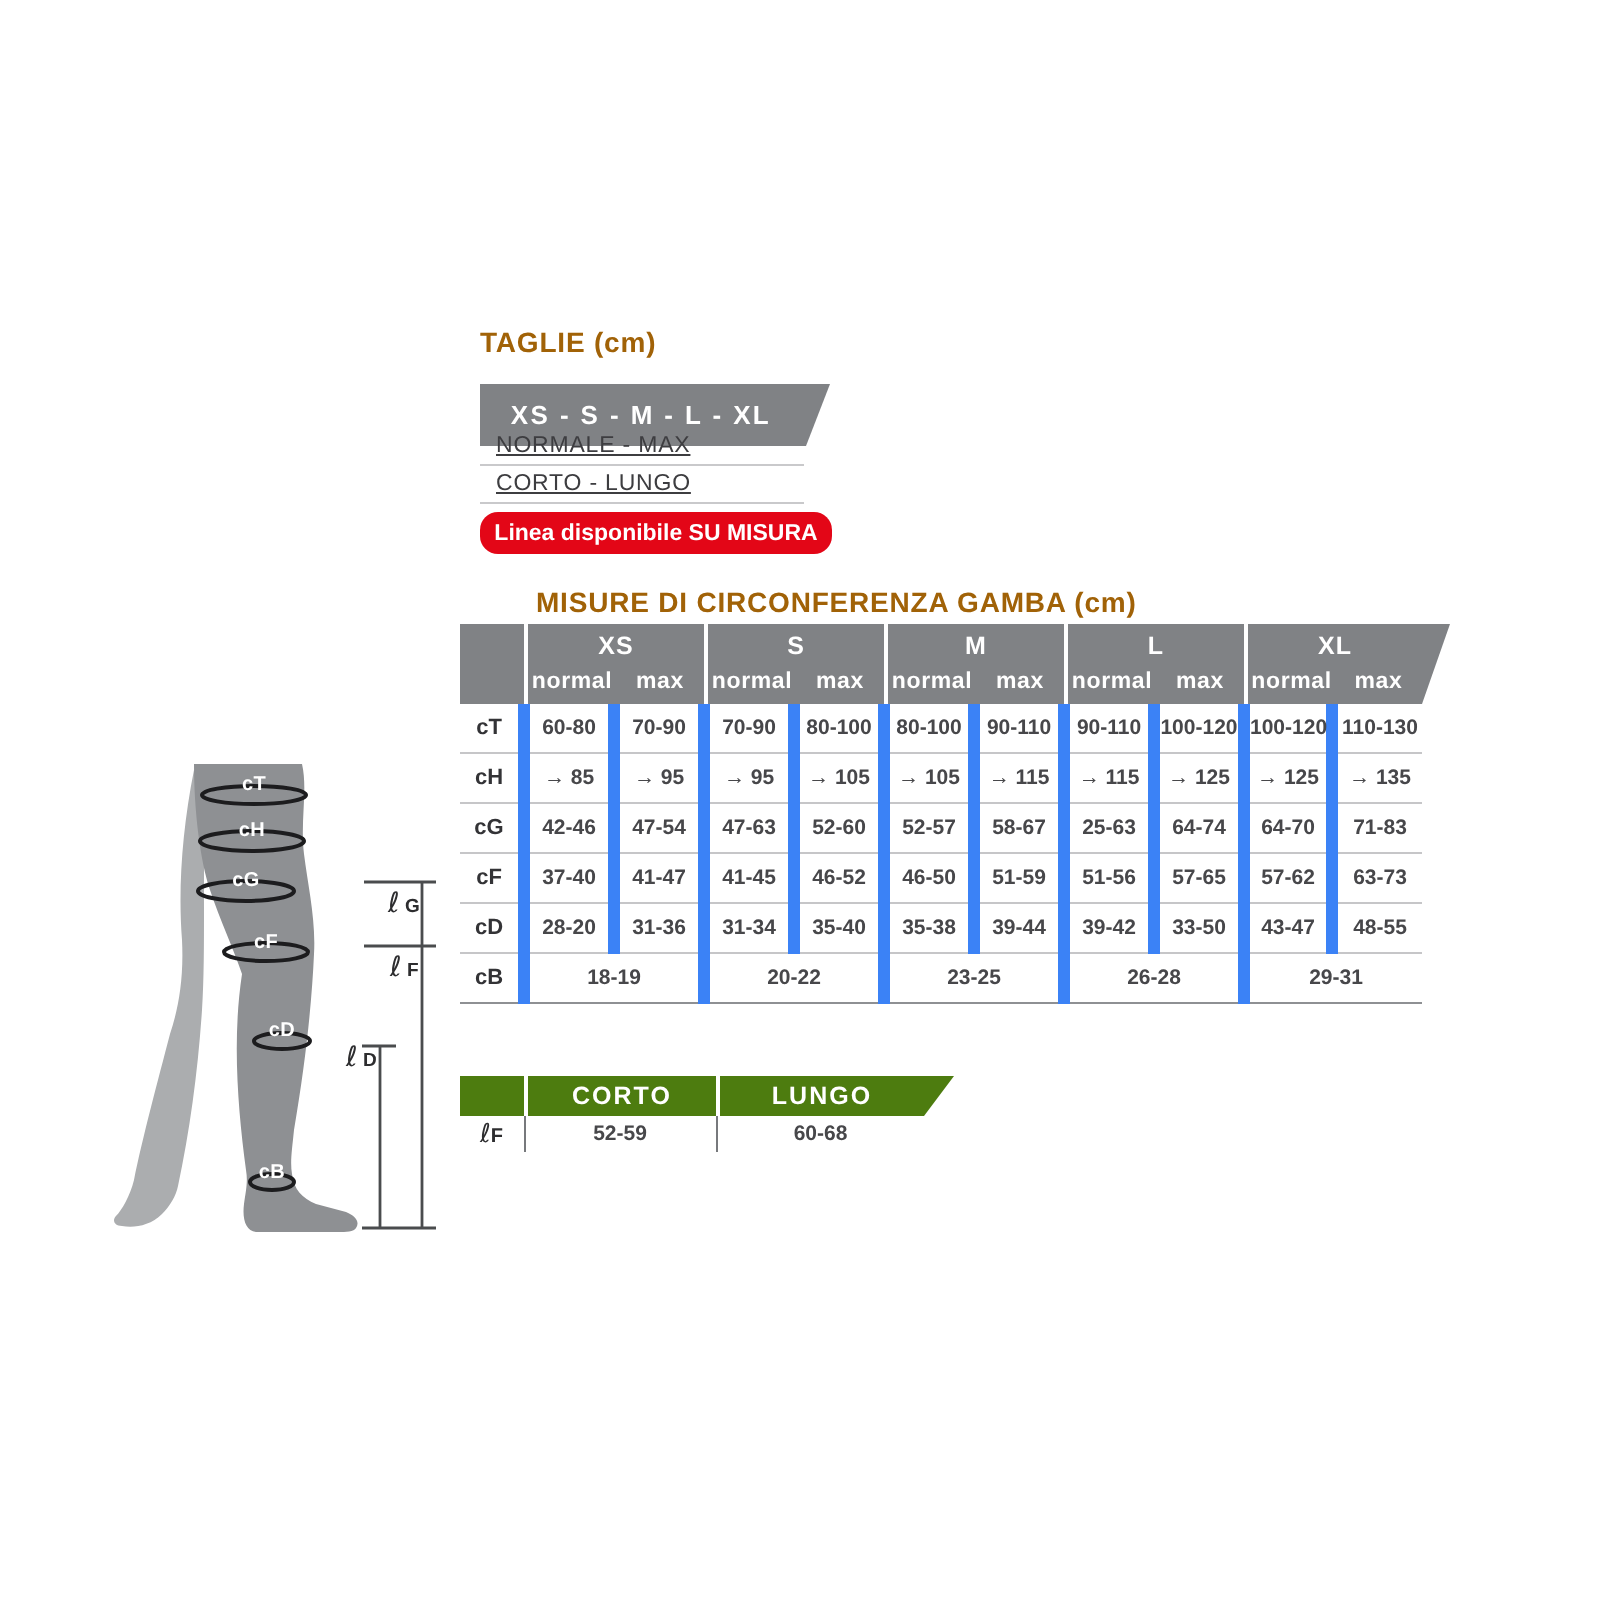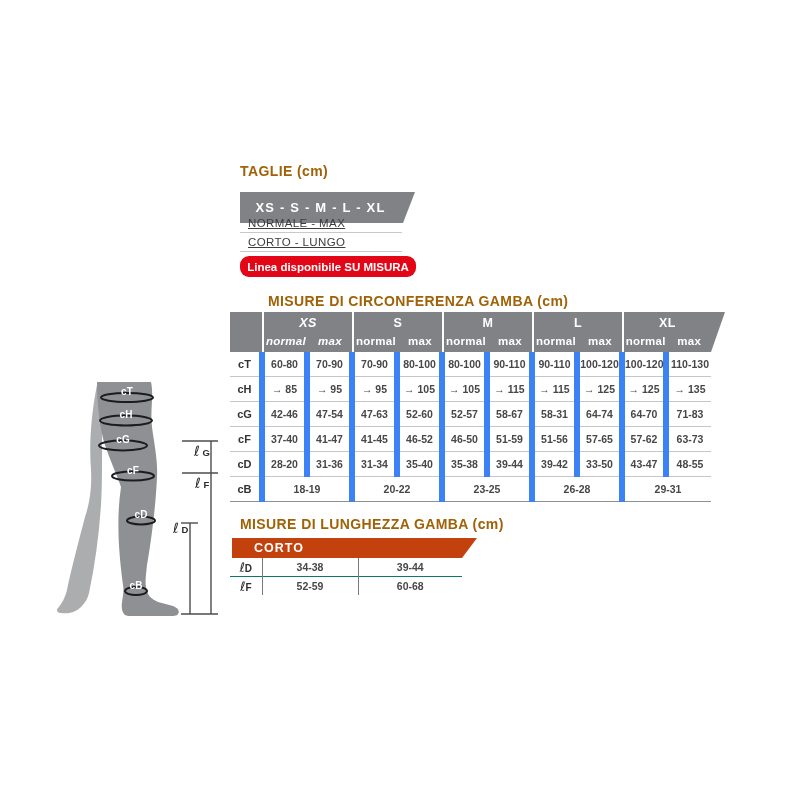--- a/index.html
+++ b/index.html
@@ -37,22 +37,22 @@
   
   table{border-collapse:collapse;table-layout:fixed;}
   .circ-table{left:230px;top:352px;width:481px;}
   .circ-table td{height:24px;text-align:center;vertical-align:middle;font-size:10.5px;
                  font-weight:bold;color:#47474a;padding:0;white-space:nowrap;}
   .circ-table td.rlbl{font-size:11px;color:#333336;}
   .circ-table td.v{border-left:6px solid #3b82f6;}
   .circ-table tr + tr td{border-top:1px solid #c6c6c8;}
   .circ-table tr.last td{border-bottom:1px solid #8e9093;}
 
-  .len-head{left:230px;top:538px;width:247px;height:20px;background:#c2410c;
-            clip-path:polygon(0 0,100% 0,calc(100% - 15px) 100%,0 100%);display:flex;flex-direction:column;}
+  .len-head{left:230px;top:538px;width:247px;height:20px;background:#4d7c0f;
+            clip-path:polygon(0 0,100% 0,calc(100% - 15px) 100%,0 100%);display:flex;}
   .len-spacer{width:32px;}
   .len-col{border-left:2px solid #fff;box-sizing:border-box;text-align:center;line-height:20px;
            color:#fff;font-weight:bold;font-size:12.5px;letter-spacing:1px;}
   .len-table{left:230px;top:558px;width:232px;}
   .len-table td{height:18px;text-align:center;vertical-align:middle;font-size:10.5px;
                 font-weight:bold;color:#47474a;padding:0;white-space:nowrap;}
   .len-table td.v{border-left:1px solid #77797c;}
   .len-table tr + tr td{border-top:1px solid #0f766e;}
   .len-table tr.last td{border-bottom:1px solid #8e9093;}
   .lsym{font-family:"DejaVu Sans", sans-serif;font-style:italic;font-size:13px;font-weight:normal;color:#2d2d2f;}
@@ -121,21 +121,21 @@
   <div class="abs variant" style="top:214px;">NORMALE - MAX</div>
   <div class="abs variant" style="top:233px;">CORTO - LUNGO</div>
 
   <div class="abs badge">
     <span>Linea disponibile SU MISURA</span>
   </div>
 
   <div class="abs sec-title" style="left:237px;top:293px;margin-left:31px;">MISURE DI CIRCONFERENZA GAMBA (cm)</div>
 
   <div class="abs circ-head">
-    <div class="grp" style="left:32px;width:90px;font-style:italic;">
+    <div class="grp" style="left:32px;width:90px;">
       <div class="grp-size">XS</div>
       <div class="grp-subs">
         <span>normal</span>
         <span>max</span>
       </div>
     </div>
     <div class="grp" style="left:122px;width:90px;">
       <div class="grp-size">S</div>
       <div class="grp-subs">
         <span>normal</span>
@@ -207,21 +207,21 @@
       <td class="v">→ 135</td>
     </tr>
     <tr>
       <td class="rlbl">cG</td>
       <td class="v">42-46</td>
       <td class="v">47-54</td>
       <td class="v">47-63</td>
       <td class="v">52-60</td>
       <td class="v">52-57</td>
       <td class="v">58-67</td>
-      <td class="v">58-31</td>
+      <td class="v">25-63</td>
       <td class="v">64-74</td>
       <td class="v">64-70</td>
       <td class="v">71-83</td>
     </tr>
     <tr>
       <td class="rlbl">cF</td>
       <td class="v">37-40</td>
       <td class="v">41-47</td>
       <td class="v">41-45</td>
       <td class="v">46-52</td>
@@ -249,42 +249,34 @@
       <td class="rlbl">cB</td>
       <td class="v" colspan="2">18-19</td>
       <td class="v" colspan="2">20-22</td>
       <td class="v" colspan="2">23-25</td>
       <td class="v" colspan="2">26-28</td>
       <td class="v" colspan="2">29-31</td>
     </tr>
   </tbody>
     </table>
 
-  <div class="abs sec-title" style="left:240px;top:516px;">MISURE DI LUNGHEZZA GAMBA (cm)</div>
 
   <div class="abs len-head">
     <div class="len-spacer"></div>
     <div class="len-col" style="width:96px;">CORTO</div>
     <div class="len-col" style="width:104px;text-align:center;">LUNGO</div>
   </div>
 
   <table class="abs len-table">
     <colgroup>
         <col style="width:32px">
         <col style="width:96px">
         <col style="width:104px">
       </colgroup>
     <tbody>
-        <tr>
-      <td>
-        <span class="lsym">ℓ</span><span class="llet">D</span>
-      </td>
-      <td class="v">34-38</td>
-      <td class="v">39-44</td>
-    </tr>
     <tr>
       <td>
         <span class="lsym">ℓ</span><span class="llet">F</span>
       </td>
       <td class="v">52-59</td>
       <td class="v">60-68</td>
     </tr>
   </tbody>
     </table>
 

